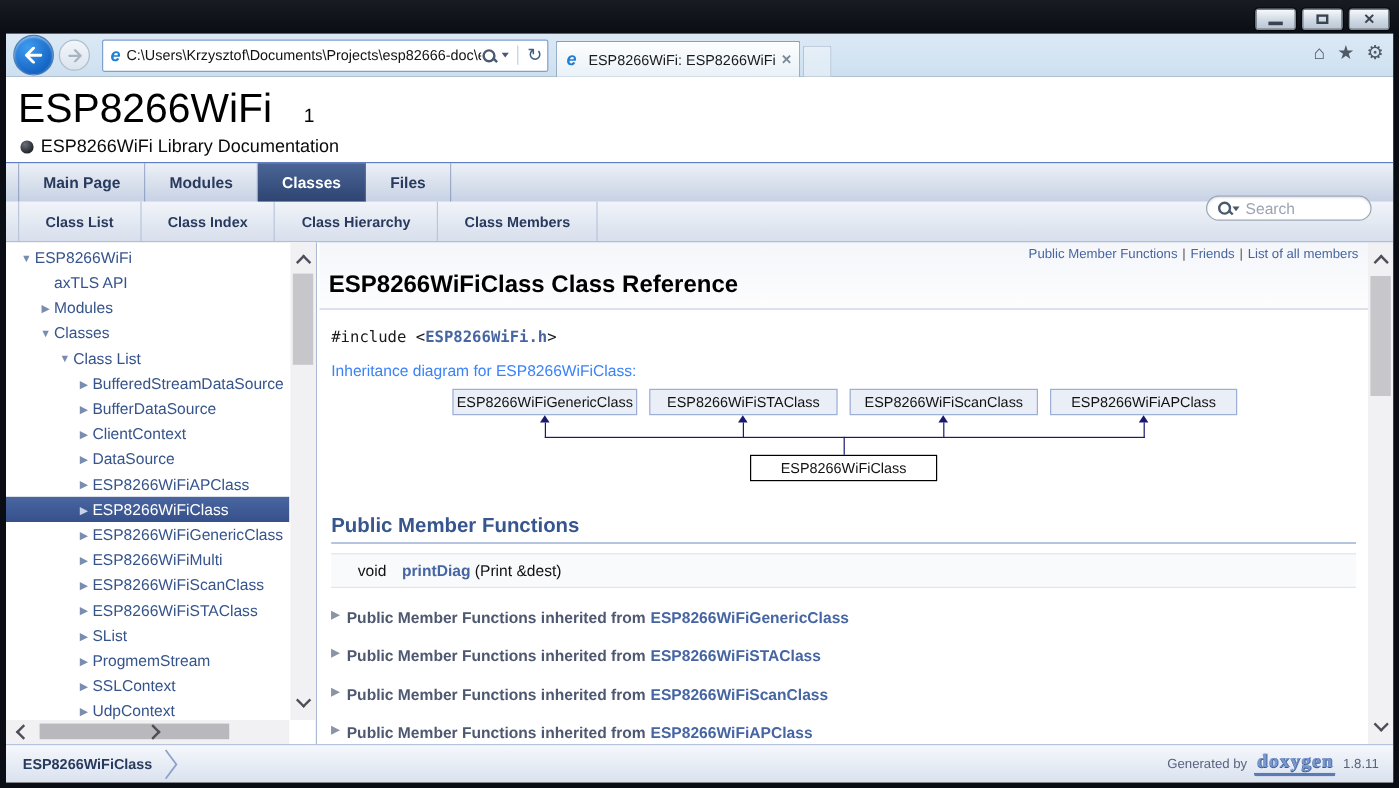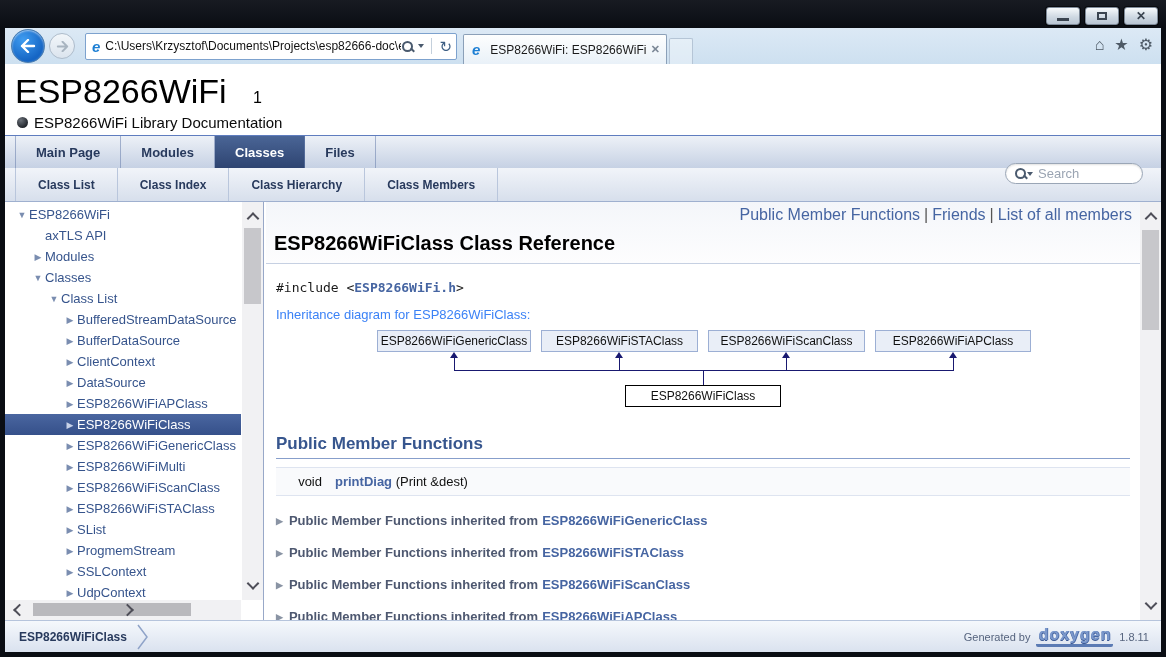--- a/index.html
+++ b/index.html
@@ -97,21 +97,21 @@
   .chev-right { top:50%; right:10px; border-right:2px solid #4e4e58; border-top:2px solid #4e4e58; transform:translateY(-50%) rotate(45deg); }
   .hthumb { position:absolute; top:3px; height:13px; background:#b9b9bd; cursor:pointer; }
 
   .splitter { width:3px; flex:0 0 auto; background:#fff; border-left:1px solid #98a8c8; }
 
   .content { flex:1 1 auto; position:relative; overflow:hidden; }
   .content-inner { position:absolute; left:0; top:0; right:21px; bottom:0; overflow:hidden; }
   .content .vscroll { right:0; }
 
   .hdr-block { background:linear-gradient(#f4f6fa,#fdfdfe); border-bottom:1px solid #c6d0e2; padding:4px 8px 8px; }
-  .summary { text-align:right; font-size:16px; color:#283A5D; }
+  .summary { text-align:right; font-size:11px; color:#283A5D; }
   .summary a { color:#4665A2; text-decoration:none; cursor:pointer; }
   .summary .sep { margin:0 4px; color:#555; }
   .page-title { font-size:20px; font-weight:bold; color:#000; margin-top:8px; }
 
   .contents { padding:16px 10px 0 10px; }
   .include-line { font-family:"DejaVu Sans Mono","Liberation Mono",monospace; font-size:13px; color:#1a1a1a; }
   .include-line .code-link { color:#4665A2; font-weight:bold; cursor:pointer; }
   .inherit-label { font-size:13px; color:#3b82f6; margin-top:12px; }
 
   .diagram { position:relative; height:78px; margin-top:8px; }
@@ -120,34 +120,34 @@
   .dia-child { position:absolute; top:55px; height:22px; background:#fff; border:1px solid #000; font-size:12px; color:#111;
                display:flex; align-items:center; justify-content:center; }
   .dia-line { position:absolute; background:#191970; }
   .dia-arrow { position:absolute; width:0; height:0; border-left:4px solid transparent; border-right:4px solid transparent;
                border-bottom:6px solid #191970; }
 
   .groupheader { font-size:17px; font-weight:bold; color:#37568e; border-bottom:1px solid #879ECB; padding-bottom:4px; margin-top:26px; }
   .mem-row { margin-top:8px; background:#F9FAFC; border-top:1px solid #DEE4F0; border-bottom:1px solid #DEE4F0; padding:6px 0; font-size:13px; color:#111; }
   .mem-type { display:inline-block; width:46px; text-align:right; margin-right:13px; }
   .mem-name { color:#4665A2; font-weight:bold; cursor:pointer; }
-  .inherit-row { margin-top:17px; font-size:13px; font-weight:bold; color:#4e5870; cursor:pointer; display:flex; align-items:center; }
+  .inherit-row { margin-top:17px; font-size:13px; font-weight:bold; color:#4e5870; cursor:pointer; display:flex; }
   .inherit-row .tri { font-size:9px; color:#8a94a4; margin-right:6px; }
   .inherit-row .tri::before { content:"▶"; }
   .inherit-row .cls { color:#4665A2; margin-left:4px; }
 
   
   .footer { height:32px; background:linear-gradient(#f5f8fc,#dae2ef); border-top:1px solid #b6c4dc; display:flex; align-items:center; position:relative; }
   .crumb { display:flex; align-items:center; padding-left:14px; }
   .crumb-label { font-size:12px; font-weight:bold; color:#283A5D; }
   .crumb-chev { margin-left:10px; }
   .gen { position:absolute; right:12px; display:flex; align-items:center; gap:6px; }
   .gen-label { font-size:11px; color:#56647e; }
   .doxylogo { font-size:16px; font-weight:bold; color:#7b98cc; letter-spacing:1px;
-              text-shadow:0 1px 0 #3a5894, 1px 0 0 #5b7bb4; border-bottom:3px solid #5b7bb4; border-radius:2px; padding:0 2px; }
+              text-shadow:0 1px 0 #3a5894, 1px 0 0 #5b7bb4; border-bottom:3px solid #5b7bb4; border-radius:2px; padding:0 2px;font-family:Liberation Serif, serif; }
   .gen-version { font-size:11px; color:#56647e; }
 </style>
 </head>
 <body>
 
 <div class="window">
 
   <div class="titlebar">
     <div class="win-controls">
       <div class="win-btn">

